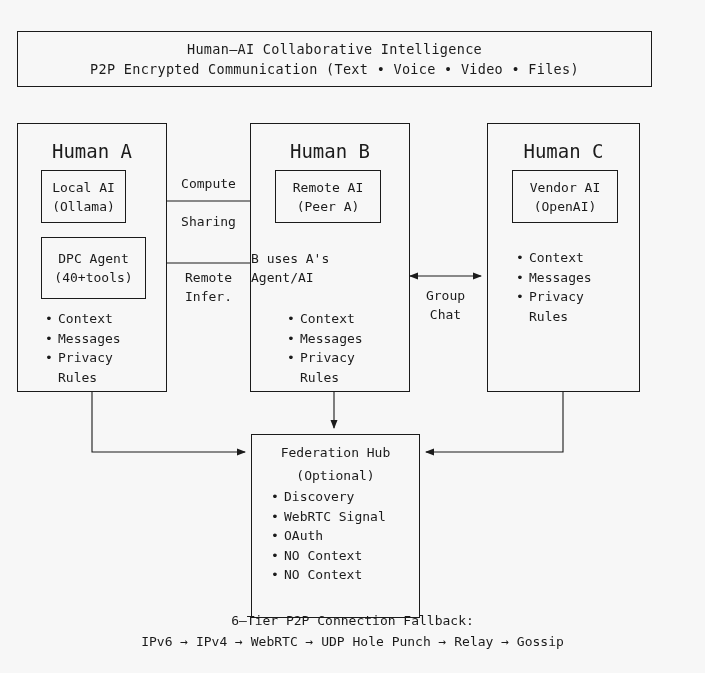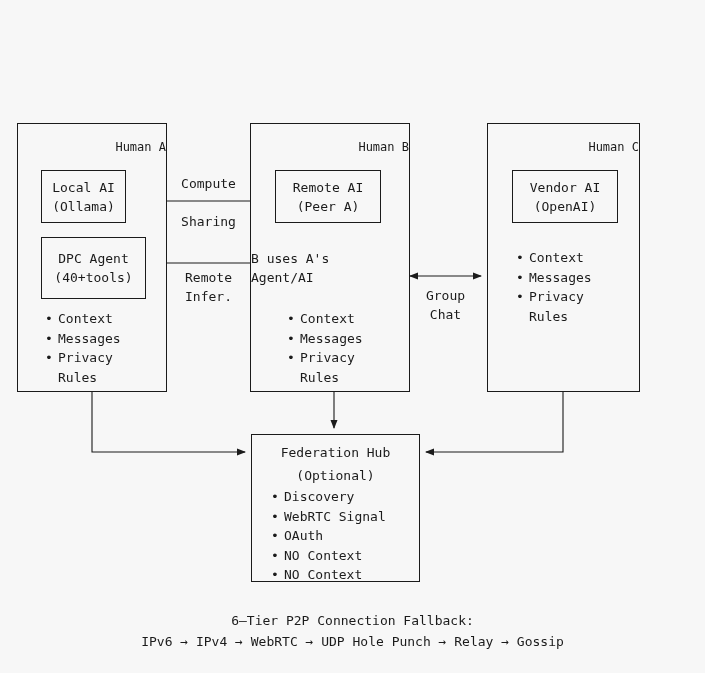--- a/index.html
+++ b/index.html
@@ -56,22 +56,22 @@
     height: 269px;
   }
   #person-a { left: 17px;  width: 150px; }
   #person-b { left: 250px; width: 160px; }
   #person-c { left: 487px; width: 153px; }
   .person-title {
     position: absolute;
     top: 16px;
     left: 0;
     right: 0;
-    text-align: right;
-    font-size: 12px;
+    text-align: center;
+    font-size: 19px;
     white-space: pre;
   }
   .inner-box {
     position: absolute;
     border: 1px solid #1b1b1b;
     background: #f7f7f7;
     box-sizing: border-box;
     display: flex;
     flex-direction: column;
     align-items: center;
@@ -131,21 +131,21 @@
   }
   #lbl-compute  { left: 167px; top: 174px; width: 83px; }
   #lbl-sharing  { left: 167px; top: 212px; width: 83px; }
   #lbl-remote   { left: 167px; top: 268px; width: 83px; }
   #lbl-group    { left: 404px; top: 286px; width: 83px; }
   
   #hub {
     left: 251px;
     top: 434px;
     width: 169px;
-    height: 148px;
+    height: 184px;
   }
   #hub .htitle {
     text-align: center;
     font-size: 13px;
     line-height: 19px;
     margin-top: 8px;
     white-space: pre;
   }
   #hub .bullets {
     position: static;
@@ -189,20 +189,24 @@
       <path d="M410,276 L481,276" marker-end="url(#arrow)" marker-start="url(#arrowback)"></path>
 
       <path d="M92,392 L92,452 L245,452" marker-end="url(#arrow)"></path>
 
       <path d="M334,392 L334,428" marker-end="url(#arrow)"></path>
 
       <path d="M563,392 L563,452 L426,452" marker-end="url(#arrow)"></path>
     </g>
   </svg>
 
+  <div class="box" id="banner">
+    <div class="line">Human–AI Collaborative Intelligence</div>
+    <div class="line">P2P Encrypted Communication (Text • Voice • Video • Files)</div>
+  </div>
 
   <div class="box person" id="person-a">
     <div class="person-title">Human A</div>
 
     <div class="inner-box" id="ai-a">
       <div class="l">Local AI</div>
       <div class="l">(Ollama)</div>
     </div>
 
     <div class="inner-box" id="agent-a">

